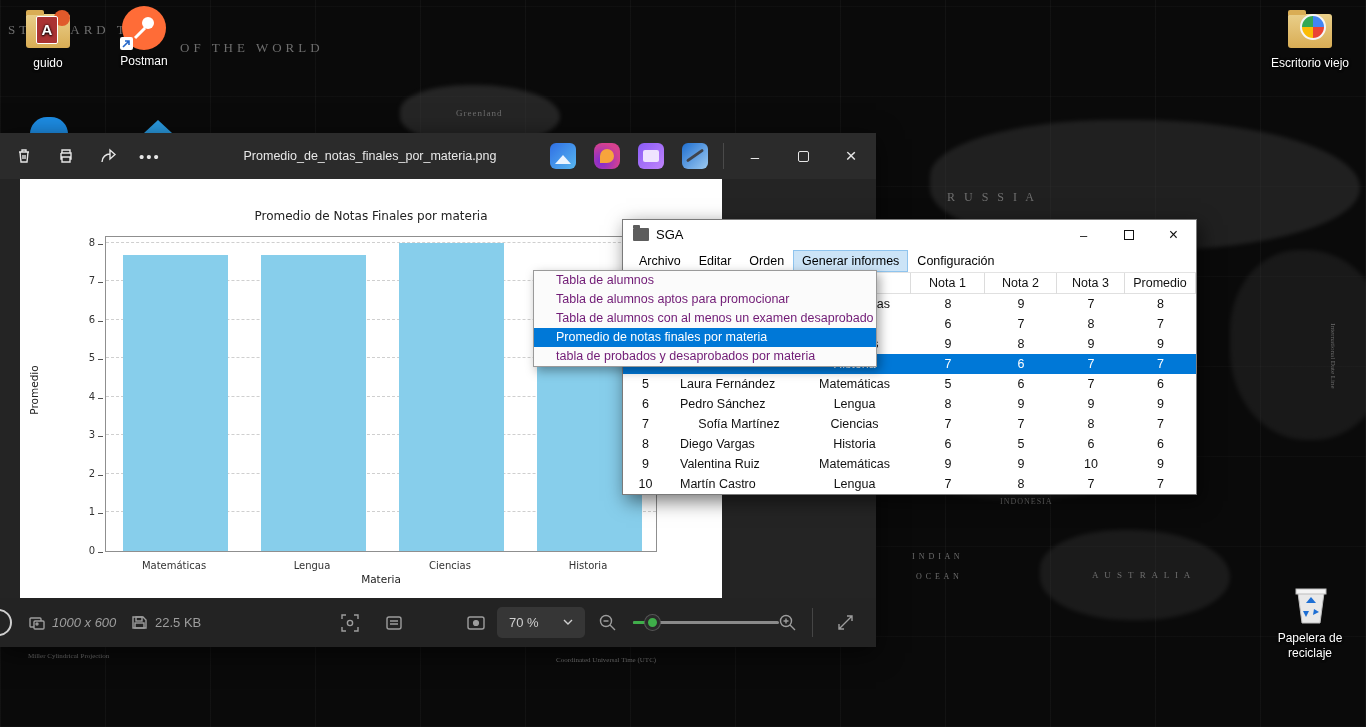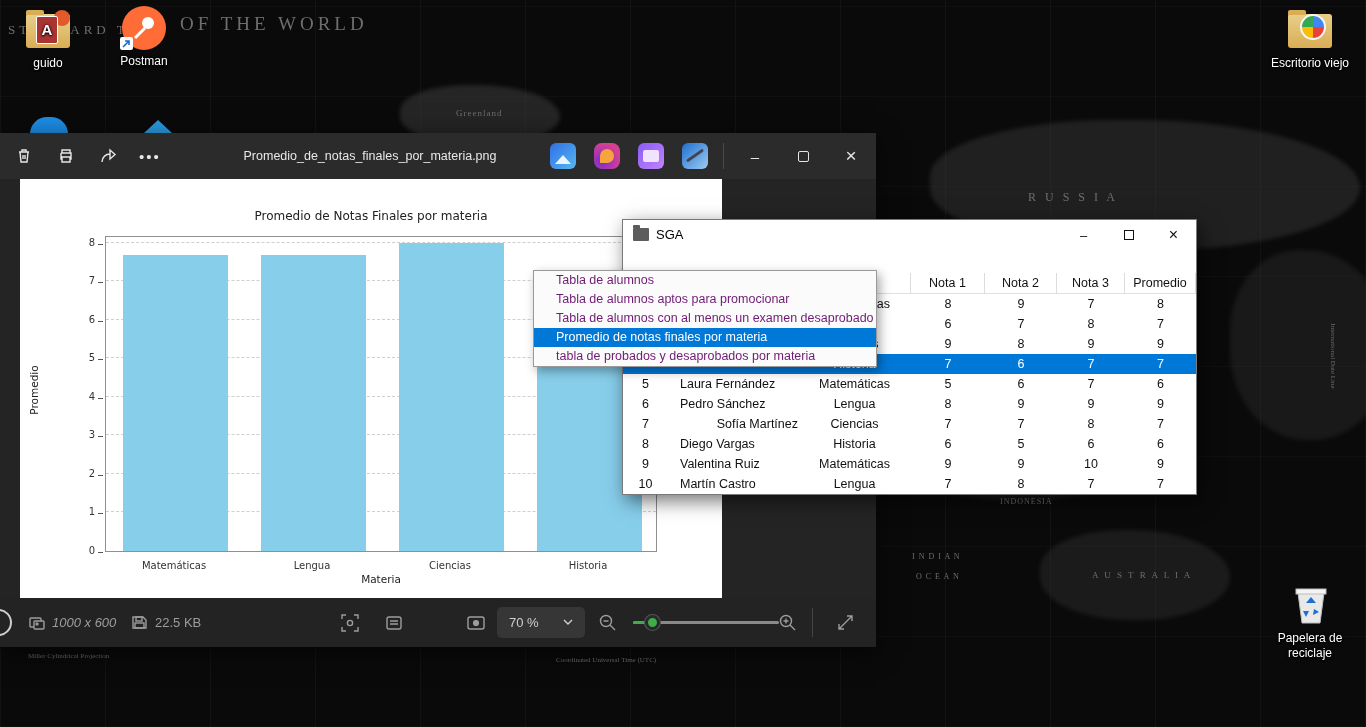--- a/index.html
+++ b/index.html
@@ -102,23 +102,23 @@
 <div id="stage">
 
   <div id="wallpaper">
     <div class="landmass" style="left:400px;top:85px;width:160px;height:60px;"></div>
     <div class="landmass" style="left:930px;top:120px;width:430px;height:130px;opacity:.45;"></div>
     <div class="landmass" style="left:1230px;top:250px;width:160px;height:190px;opacity:.3;"></div>
     <div class="landmass" style="left:1040px;top:530px;width:190px;height:90px;opacity:.35;"></div>
     <div class="landmass" style="left:930px;top:460px;width:180px;height:40px;opacity:.3;"></div>
     <div id="wallpaper-labels">
         <div class="w-label" style="left: 8px; top: 22px; font-size: 13px; letter-spacing: 4px;">STANDARD TIME</div>
-        <div class="w-label" style="left: 180px; top: 13px; font-size: 19px; letter-spacing: 4px;">OF THE WORLD</div>
+        <div class="w-label" style="left: 180px; top: 40px; font-size: 13px; letter-spacing: 4px;">OF THE WORLD</div>
         <div class="w-label" style="left: 456px; top: 108px; font-size: 9px; letter-spacing: 1px;">Greenland</div>
-        <div class="w-label" style="left: 1028px; top: 190px; font-size: 12px; letter-spacing: 3px;">R U S S I A</div>
+        <div class="w-label" style="left: 947px; top: 190px; font-size: 12px; letter-spacing: 3px;">R U S S I A</div>
         <div class="w-label" style="left: 1024px; top: 302px; font-size: 8px; letter-spacing: 1px;">N O R T H</div>
         <div class="w-label" style="left: 1018px; top: 322px; font-size: 8px; letter-spacing: 1px;">P A C I F I C</div>
         <div class="w-label" style="left: 1024px; top: 342px; font-size: 8px; letter-spacing: 1px;">O C E A N</div>
         <div class="w-label" style="left: 1000px; top: 497px; font-size: 8px; letter-spacing: 1px;">INDONESIA</div>
         <div class="w-label" style="left: 912px; top: 552px; font-size: 8px; letter-spacing: 1px;">I N D I A N</div>
         <div class="w-label" style="left: 916px; top: 572px; font-size: 8px; letter-spacing: 1px;">O C E A N</div>
         <div class="w-label" style="left: 1092px; top: 570px; font-size: 9px; letter-spacing: 2px;">A U S T R A L I A</div>
         <div class="w-label" style="left: 1300px; top: 352px; font-size: 7px; transform: rotate(90deg);">International Date Line</div>
         <div class="w-label" style="left: 28px; top: 652px; font-size: 7px;">Miller Cylindrical Projection</div>
         <div class="w-label" style="left: 556px; top: 656px; font-size: 7px;">Coordinated Universal Time (UTC)</div>
@@ -320,20 +320,27 @@
   <div id="sga-win">
     <div id="sga-titlebar">
       <div id="sga-app-icon"></div>
       <div id="sga-title">SGA</div>
       <div class="sga-winbtn" style="right:90px;">–</div>
       <div class="sga-winbtn" style="right:45px;">
           <span style="display:block;width:10px;height:10px;border:1.2px solid #111;"></span>
         </div>
       <div class="sga-winbtn" style="right:0;font-size:16px;">×</div>
     </div>
+    <div id="sga-menubar">
+        <span class="menu-item">Archivo</span>
+        <span class="menu-item">Editar</span>
+        <span class="menu-item">Orden</span>
+        <span class="menu-item active">Generar informes</span>
+        <span class="menu-item">Configuración</span>
+      </div>
     <div id="sga-table">
       <div id="sga-table-header">
           <div class="th" style="width: 45px;"></div>
           <div class="th" style="width: 130px;"></div>
           <div class="th" style="width: 113px;">Materia</div>
           <div class="th" style="width: 74px;">Nota 1</div>
           <div class="th" style="width: 72px;">Nota 2</div>
           <div class="th" style="width: 68px;">Nota 3</div>
           <div class="th" style="width: 71px;">Promedio</div>
         </div>
@@ -387,21 +394,21 @@
             <div class="td" style="width: 45px; text-align: center;">6</div>
             <div class="td" style="width: 130px; text-align: left; padding-left: 12px;">Pedro Sánchez</div>
             <div class="td" style="width: 113px; text-align: center;">Lengua</div>
             <div class="td" style="width: 74px; text-align: center;">8</div>
             <div class="td" style="width: 72px; text-align: center;">9</div>
             <div class="td" style="width: 68px; text-align: center;">9</div>
             <div class="td" style="width: 71px; text-align: center;">9</div>
           </div>
           <div class="tr">
             <div class="td" style="width: 45px; text-align: center;">7</div>
-            <div class="td" style="width: 130px; text-align: right; padding-left: 12px;">Sofía Martínez</div>
+            <div class="td" style="width: 130px; text-align: center; padding-left: 12px;">Sofía Martínez</div>
             <div class="td" style="width: 113px; text-align: center;">Ciencias</div>
             <div class="td" style="width: 74px; text-align: center;">7</div>
             <div class="td" style="width: 72px; text-align: center;">7</div>
             <div class="td" style="width: 68px; text-align: center;">8</div>
             <div class="td" style="width: 71px; text-align: center;">7</div>
           </div>
           <div class="tr">
             <div class="td" style="width: 45px; text-align: center;">8</div>
             <div class="td" style="width: 130px; text-align: left; padding-left: 12px;">Diego Vargas</div>
             <div class="td" style="width: 113px; text-align: center;">Historia</div>

